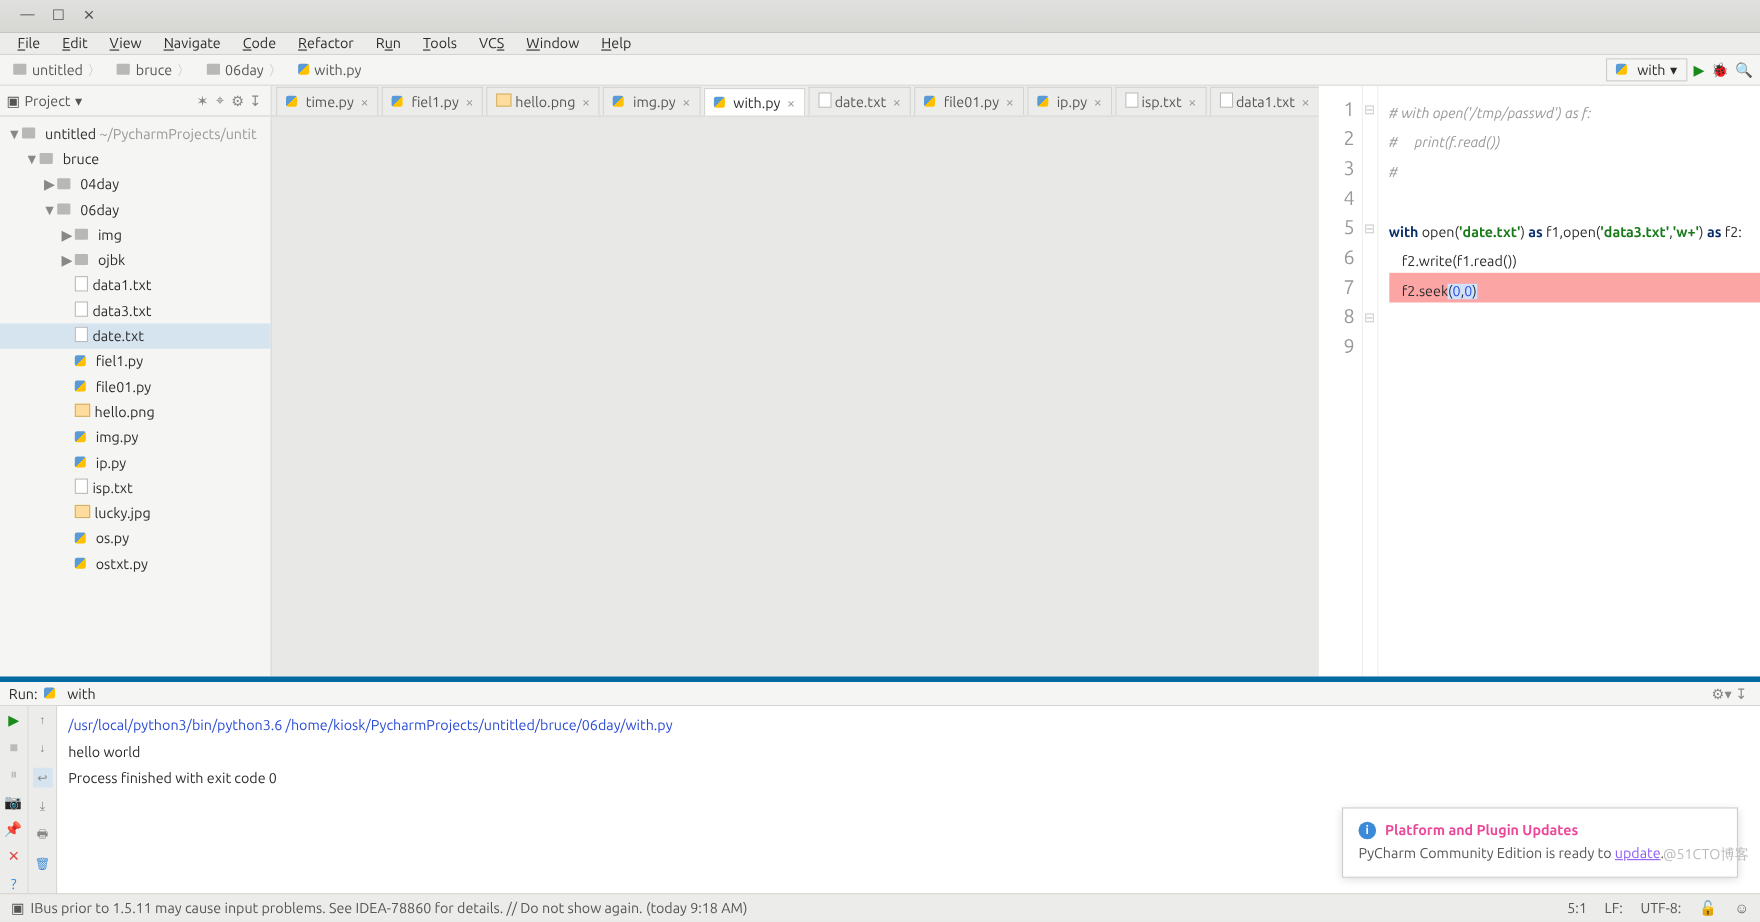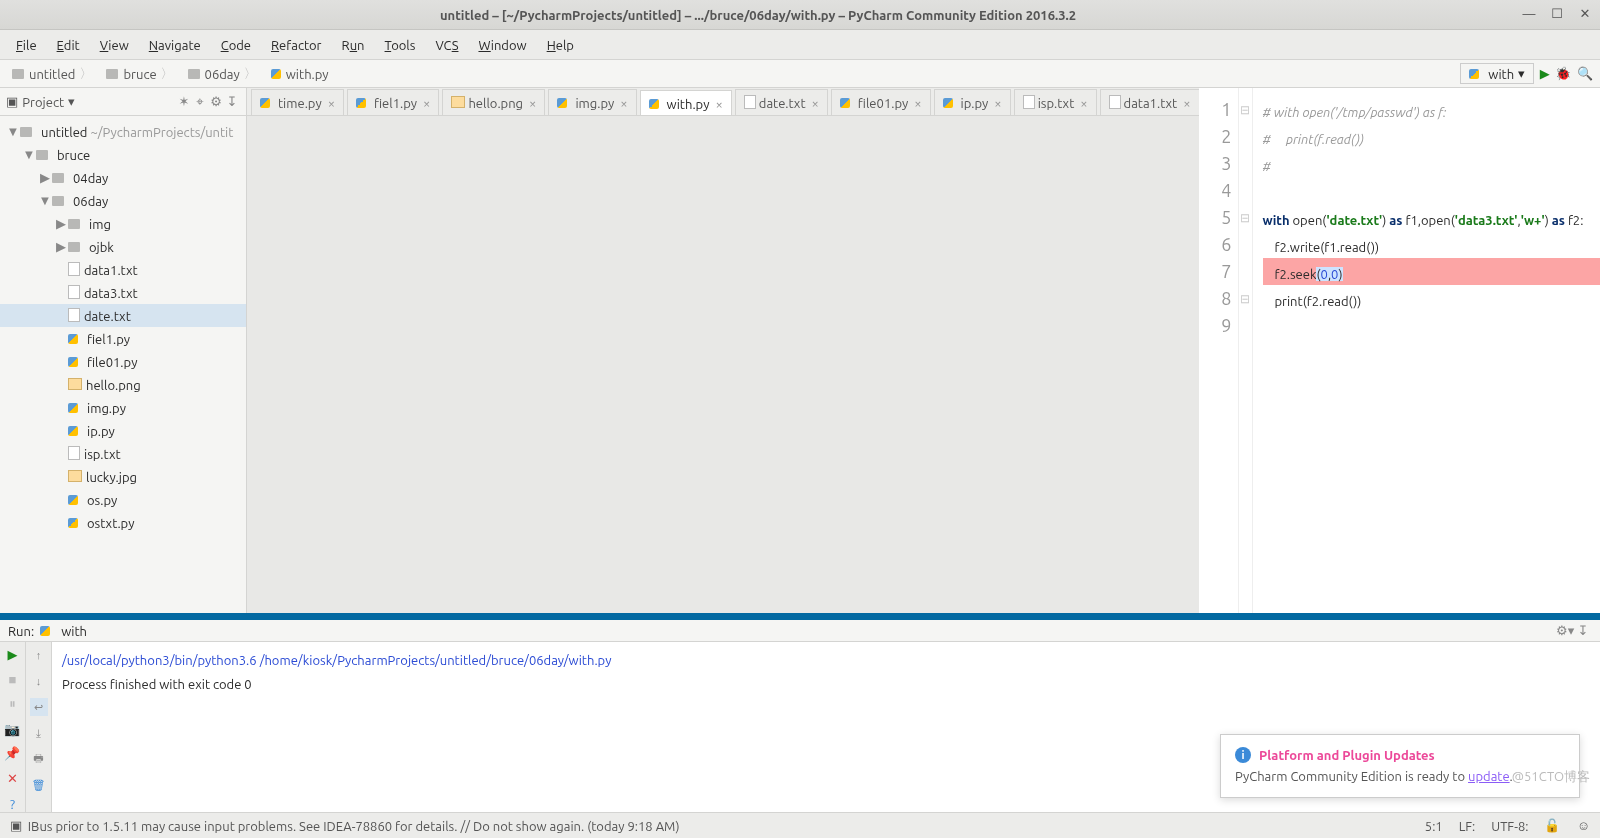--- a/index.html
+++ b/index.html
@@ -1,20 +1,20 @@
 <!DOCTYPE html>
 <html><head>
 <meta charset="utf-8">
 <style>
 *{box-sizing:border-box;margin:0;padding:0;font-family:"Ubuntu",sans-serif;font-size:13px;}
 body{background:#e8e8e6;display:flex;flex-direction:column;height:838px;width:1600px;overflow:hidden;color:#2b2b2b;}
 .titlebar{height:30px;background:linear-gradient(#e0e0de,#d7d7d4);display:flex;align-items:center;padding:0 6px;border-bottom:1px solid #c5c5c2;}
 .titlebar .title{flex:1;text-align:center;color:#555;font-weight:bold;}
 .titlebar .winbtn{width:18px;height:18px;margin-left:10px;color:#555;text-align:center;cursor:pointer;}
-.menubar{height:30px;background:#ececea;display:flex;align-items:center;padding:0 6px;border-bottom:1px solid #d4d4d2;}
+.menubar{height:20px;background:#ececea;display:flex;align-items:center;padding:0 6px;border-bottom:1px solid #d4d4d2;}
 .menubar .item{padding:4px 10px;color:#2b2b2b;cursor:pointer;}
 .menubar .item u{text-decoration:underline;}
 .navbar{height:28px;background:#f5f5f3;border-bottom:1px solid #d4d4d2;display:flex;align-items:center;padding:0 6px;}
 .breadcrumb{display:flex;align-items:center;gap:0;}
 .crumb{display:flex;align-items:center;padding:0 8px 0 6px;height:22px;background:#f5f5f3;color:#555;position:relative;}
 .crumb::after{content:"〉";color:#bbb;margin-left:4px;}
 .crumb:last-child::after{content:"";}
 .dir-icon::before{content:"";display:inline-block;width:12px;height:10px;background:#b8b8b6;margin-right:5px;border-radius:1px;}
 .py-icon::before{content:"";display:inline-block;width:10px;height:10px;background:linear-gradient(135deg,#5b9bd5 0 50%,#ffc000 50% 100%);margin-right:5px;border-radius:2px;}
 .navbar .spacer{flex:1;}
@@ -48,21 +48,21 @@
 .foldgut{width:14px;background:#fff;border-right:1px solid #eee;padding:8px 0 0 0;}
 .foldgut .m{height:27px;display:flex;align-items:center;justify-content:center;color:#ccc;font-size:12px;}
 .code{flex:1;padding:8px 0 0 10px;}
 .code .cl{height:27px;line-height:27px;white-space:pre;font-size:20px;font-family:inherit;}
 .code .cl.curr{background:#fca5a5;}
 .c-comment{color:#999;font-style:italic;}
 .c-kw{color:#0a2f6b;font-weight:bold;}
 .c-str{color:#1a7a1a;font-weight:bold;}
 .c-num{color:#2b4bd4;}
 .c-sel{background:#cde3ff;}
-.runpanel{border-top:7px solid #0369a1;background:#f5f5f3;display:flex;flex-direction:column;}
+.runpanel{border-top:5px solid #0369a1;background:#f5f5f3;display:flex;flex-direction:column;}
 .runhead{height:22px;display:flex;align-items:center;padding:0 8px;border-bottom:1px solid #d4d4d2;}
 .runhead .label{display:flex;align-items:center;gap:6px;}
 .runhead .spacer{flex:1;}
 .runhead .ic{width:18px;text-align:center;color:#888;cursor:pointer;}
 .runbody{display:flex;height:170px;}
 .runtool{width:26px;background:#ececea;border-right:1px solid #d4d4d2;display:flex;flex-direction:column;align-items:center;padding-top:4px;gap:8px;}
 .runtool .btn{width:18px;height:18px;display:flex;align-items:center;justify-content:center;color:#888;cursor:pointer;}
 .runtool .btn.play{color:#1a8a1a;}
 .runtool .btn.close-red{color:#d44;}
 .runtool2{width:26px;background:#ececea;border-right:1px solid #d4d4d2;display:flex;flex-direction:column;align-items:center;padding-top:4px;gap:8px;}
@@ -78,21 +78,20 @@
 .notify .nbody .link{color:#8b5cf6;text-decoration:underline;cursor:pointer;}
 .statusbar{height:26px;background:#ececea;border-top:1px solid #d4d4d2;display:flex;align-items:center;padding:0 10px;color:#555;font-size:12px;}
 .statusbar .spacer{flex:1;}
 .statusbar .seg{margin-left:16px;}
 .wm{position:absolute;right:10px;bottom:52px;color:#bbb;font-size:13px;}
 </style>
 </head>
 <body>
 
 <div class="titlebar">
-  <div class="title">untitled – [~/PycharmProjects/untitled] – .../bruce/06day/with.py – PyCharm Community Edition 2016.3.2</div>
   <div class="winbtn">—</div>
   <div class="winbtn">☐</div>
   <div class="winbtn">✕</div>
 </div>
 
 <div class="menubar">
   <div class="item"><u>F</u>ile</div>
   <div class="item"><u>E</u>dit</div>
   <div class="item"><u>V</u>iew</div>
   <div class="item"><u>N</u>avigate</div>
@@ -300,21 +299,20 @@
           <div class="m"></div>
       </div>
       <div class="code">
         <div class="cl"><span class="c-comment"># with open('/tmp/passwd') as f:</span></div>
         <div class="cl"><span class="c-comment">#     print(f.read())</span></div>
         <div class="cl"><span class="c-comment">#</span></div>
         <div class="cl"></div>
         <div class="cl"><span class="c-kw">with</span><span> open(</span><span class="c-str">'date.txt'</span><span>) </span><span class="c-kw">as</span><span> f1,</span><span>open(</span><span class="c-str">'data3.txt'</span><span>,</span><span class="c-str">'w+'</span><span>) </span><span class="c-kw">as</span><span> f2:</span></div>
         <div class="cl"><span>    f2.write(f1.read())</span></div>
         <div class="cl curr"><span>    f2.seek</span><span class="c-sel">(</span><span class="c-sel c-num">0</span><span class="c-sel">,</span><span class="c-sel c-num">0</span><span class="c-sel">)</span></div>
-        <div class="cl"><span>    print(f2.read())</span></div>
         <div class="cl"></div>
       </div>
     </div>
   </div>
 </div>
 
 <div class="runpanel">
   <div class="runhead">
     <div class="label">
         <span>Run:</span> 
@@ -338,20 +336,21 @@
     <div class="runtool2">
       <div class="btn">↑</div>
       <div class="btn">↓</div>
       <div class="btn" style="background:#d6e4f0">↩</div>
       <div class="btn">⤓</div>
       <div class="btn">🖶</div>
       <div class="btn" style="color:#3b8ad8">🗑</div>
     </div>
     <div class="console" id="console">
         <div class="line blue">/usr/local/python3/bin/python3.6 /home/kiosk/PycharmProjects/untitled/bruce/06day/with.py</div>
+        <div class="line ">hello world</div>
         <div class="line "></div>
         <div class="line ">Process finished with exit code 0</div>
       </div>
   </div>
 </div>
 
 <div class="notify">
   <div class="nhead">
     <div class="icon">i</div>
     <div class="ntitle">Platform and Plugin Updates</div>

